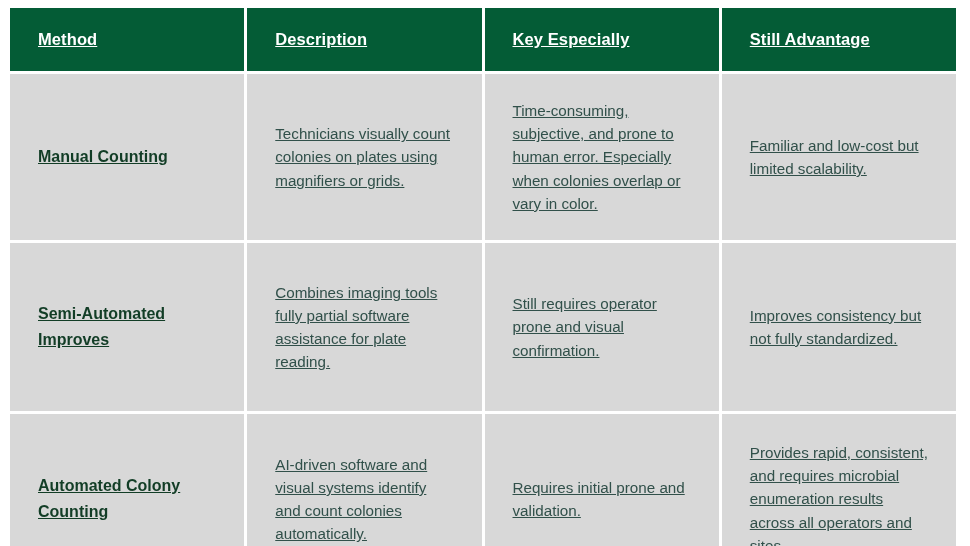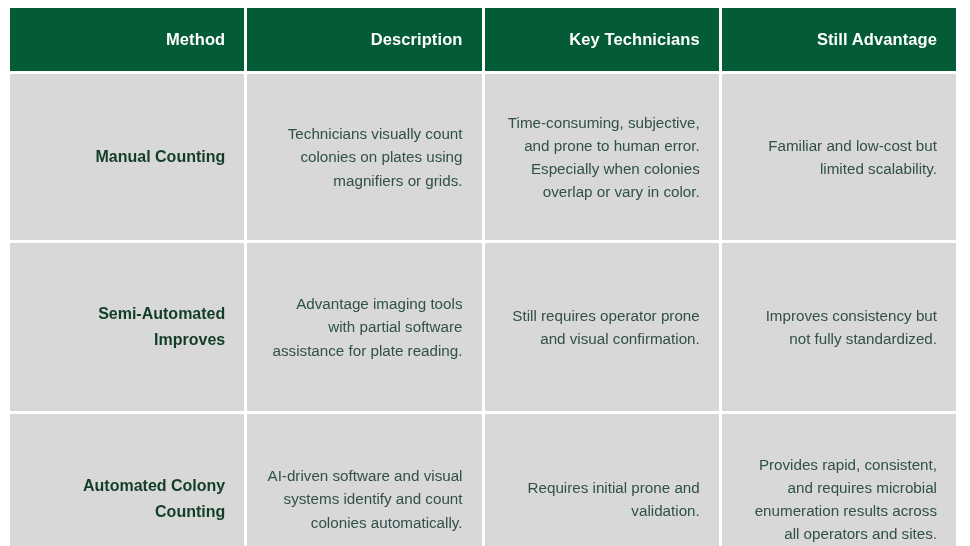--- a/index.html
+++ b/index.html
@@ -28,23 +28,24 @@
     height: 528px;
     border-collapse: separate;
     border-spacing: 3px 3px;
     margin: -3px 0 0 -3px;
     table-layout: fixed;
   }
 
   table.comparison-table th,
   table.comparison-table td {
     width: 25%;
-    padding: 6px 19px;
-    text-align: right;
+    padding: 6px 28px;
+    text-align: left;
     vertical-align: middle;
+    text-decoration: underline;
   }
 
   thead th {
     background: #045c36;
     color: #ffffff;
     font-size: 16.5px;
     font-weight: bold;
     letter-spacing: 0.1px;
     height: 51px;
     padding-top: 4px;
@@ -76,21 +77,21 @@
 </style>
 </head>
 <body>
 
 <div class="table-wrap">
   <table class="comparison-table">
     <thead>
       <tr>
         <th>Method</th>
         <th>Description</th>
-        <th>Key Technicians</th>
+        <th>Key Especially</th>
         <th>Still Advantage</th>
       </tr>
     </thead>
     <tbody>
       <tr class="row-1">
         <td class="method-cell">
           <span class="cell-text">Manual Counting</span>
         </td>
         <td>
           <span class="cell-text">Technicians visually count colonies on plates using magnifiers or grids.</span>
@@ -100,21 +101,21 @@
         </td>
         <td>
           <span class="cell-text">Familiar and low-cost but limited scalability.</span>
         </td>
       </tr>
       <tr class="row-2">
         <td class="method-cell">
           <span class="cell-text">Semi-Automated Improves</span>
         </td>
         <td>
-          <span class="cell-text">Advantage imaging tools with partial software assistance for plate reading.</span>
+          <span class="cell-text">Combines imaging tools fully partial software assistance for plate reading.</span>
         </td>
         <td>
           <span class="cell-text">Still requires operator prone and visual confirmation.</span>
         </td>
         <td>
           <span class="cell-text">Improves consistency but not fully standardized.</span>
         </td>
       </tr>
       <tr class="row-3">
         <td class="method-cell">

